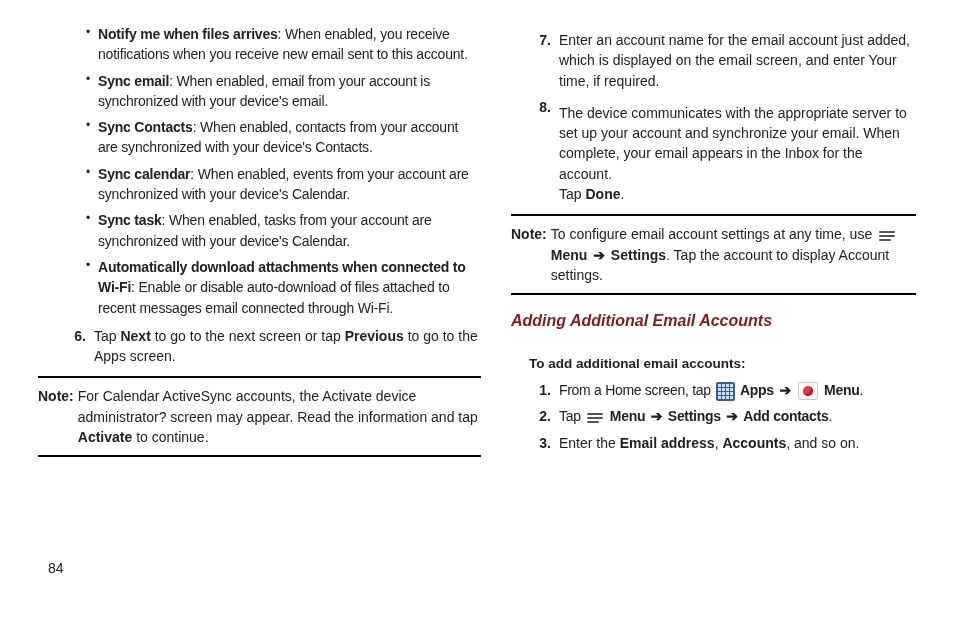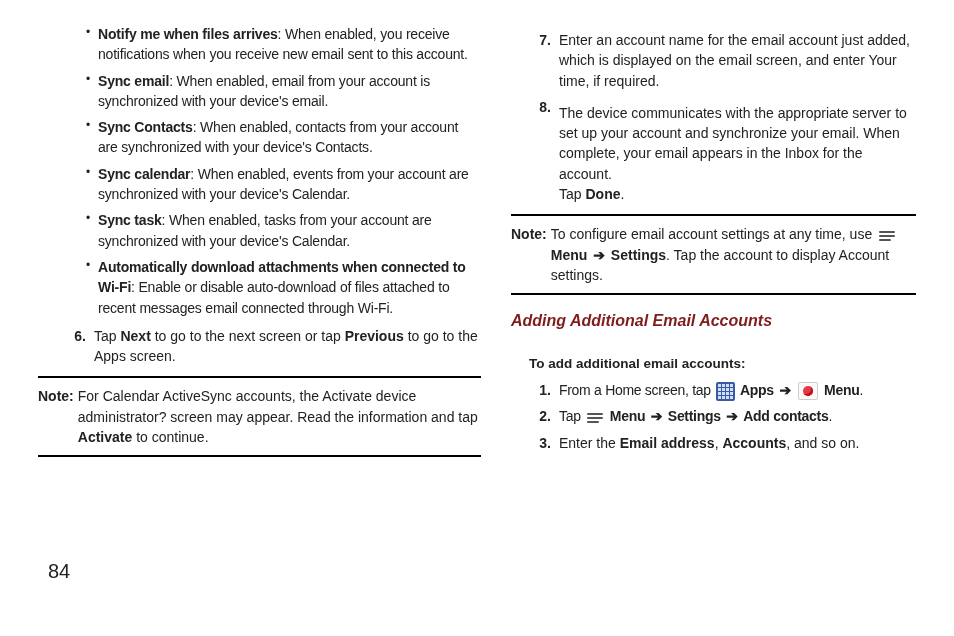--- a/index.html
+++ b/index.html
@@ -134,21 +134,21 @@
   .icon-email-outer span{
     width:10px;height:10px;border-radius:50%;
     background:#e63946;
     box-shadow: inset -2px -2px 0 #c01020;
   }
   .arrow {
     font-weight: bold;
     margin: 0 2px;
   }
   .page-number {
-    font-size: 20px;
+    font-size: 14px;
     padding-left: 48px;
   }
   .tight { letter-spacing: -0.3px; }
 </style>
 </head>
 <body>
 
 <div class="page">
 
   <div class="col col-left">

